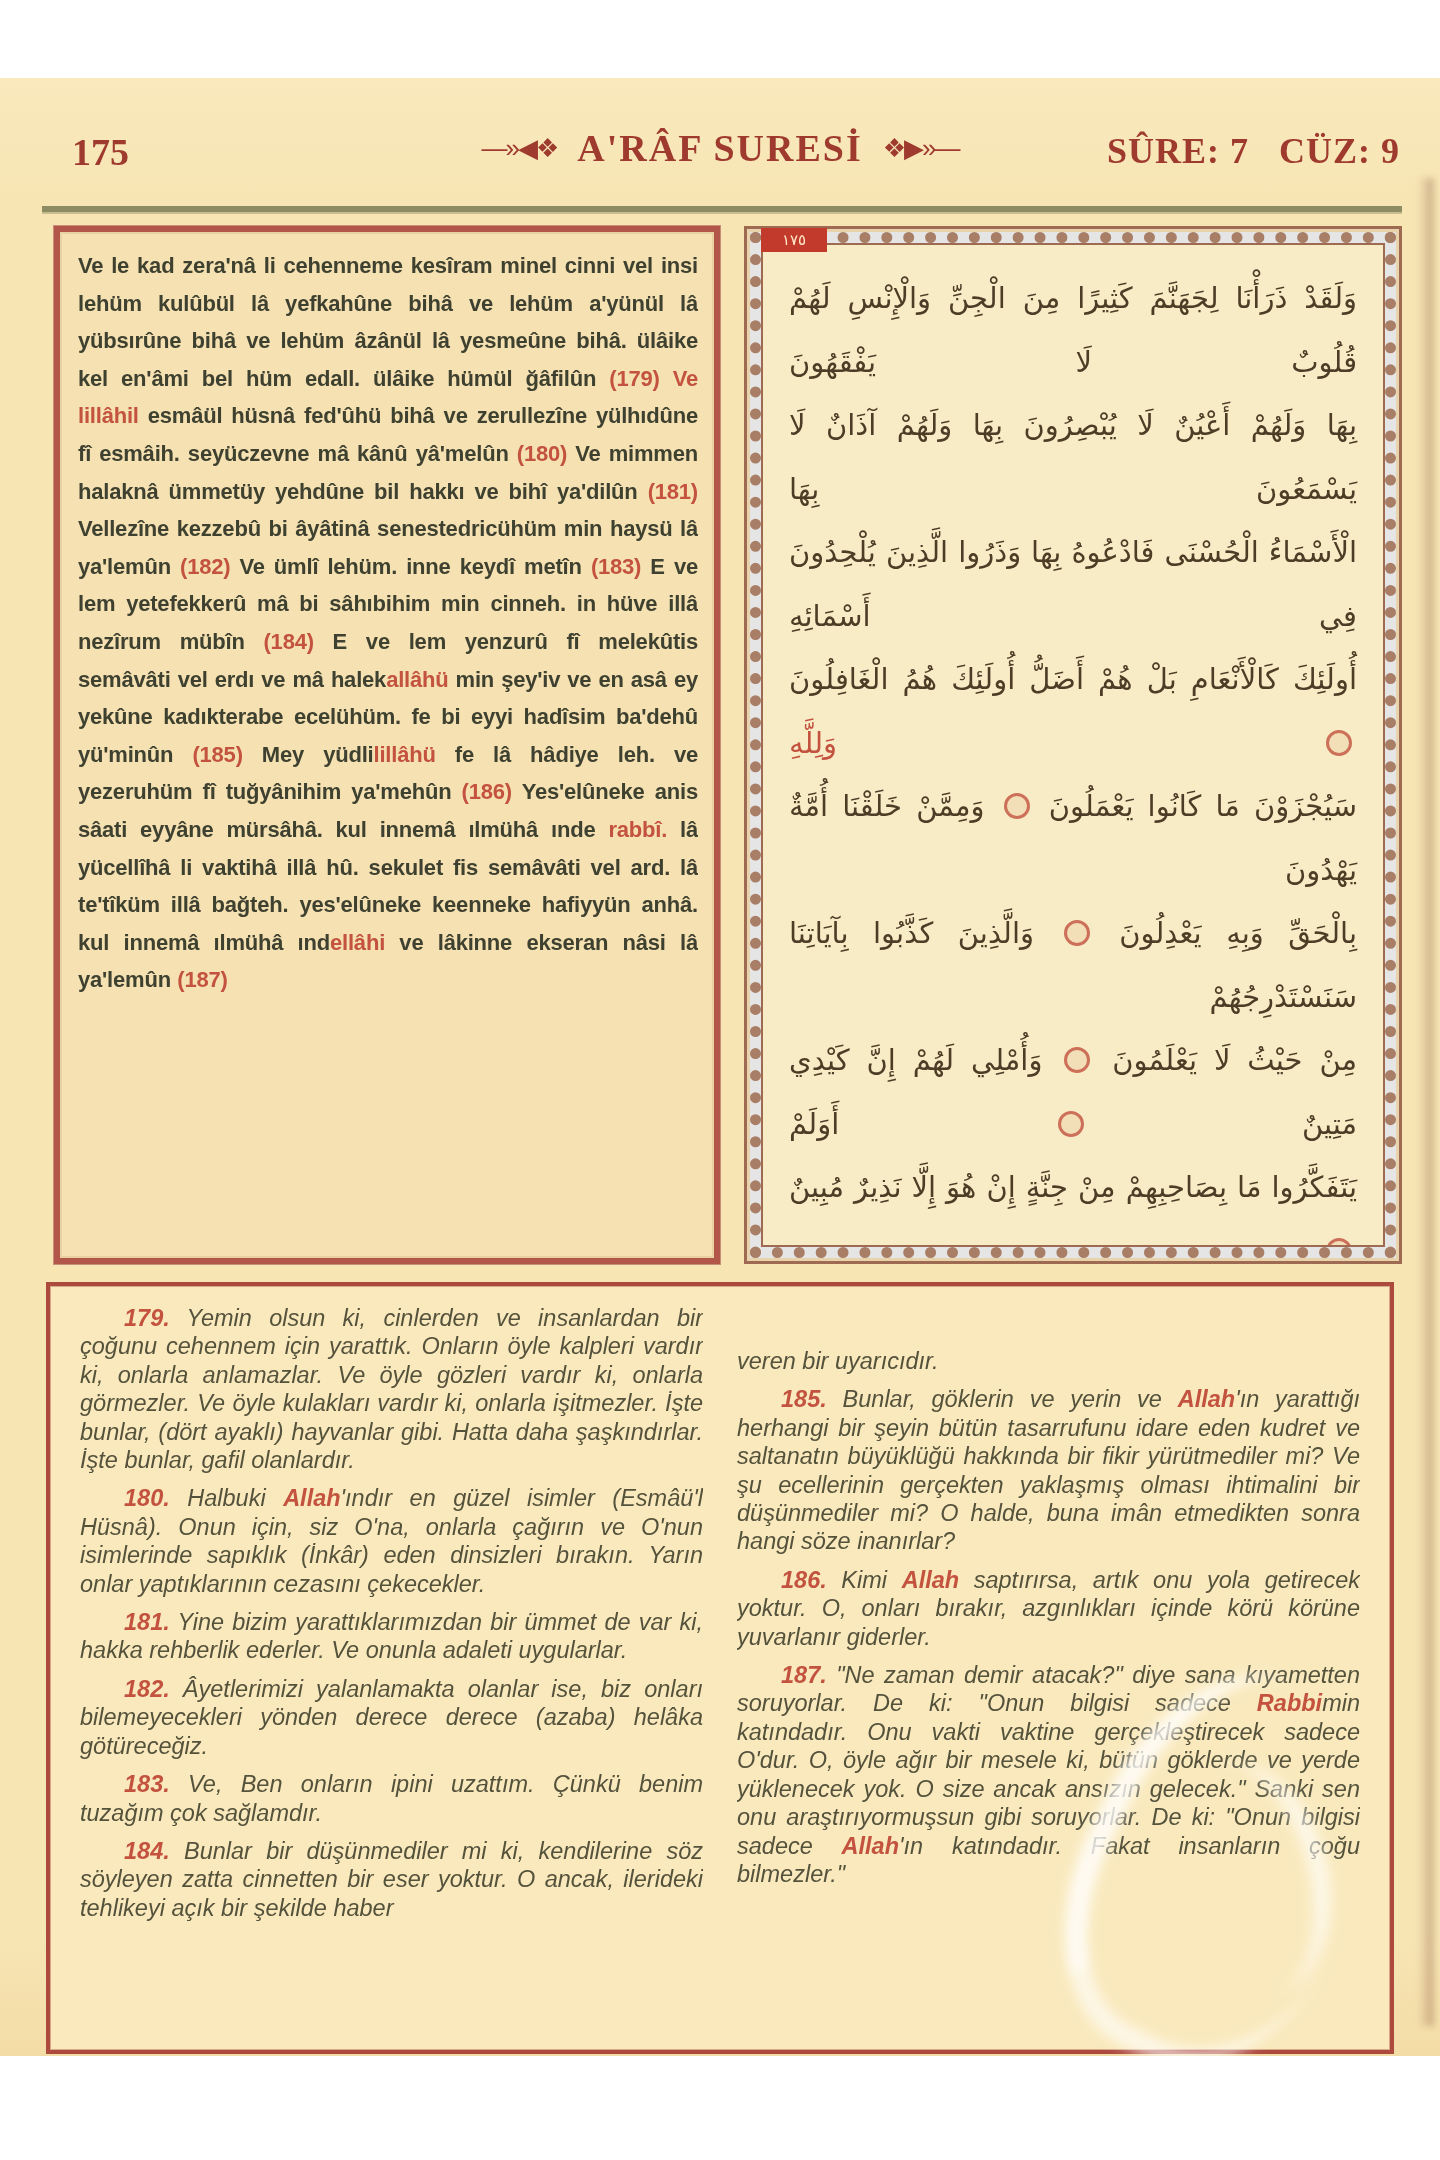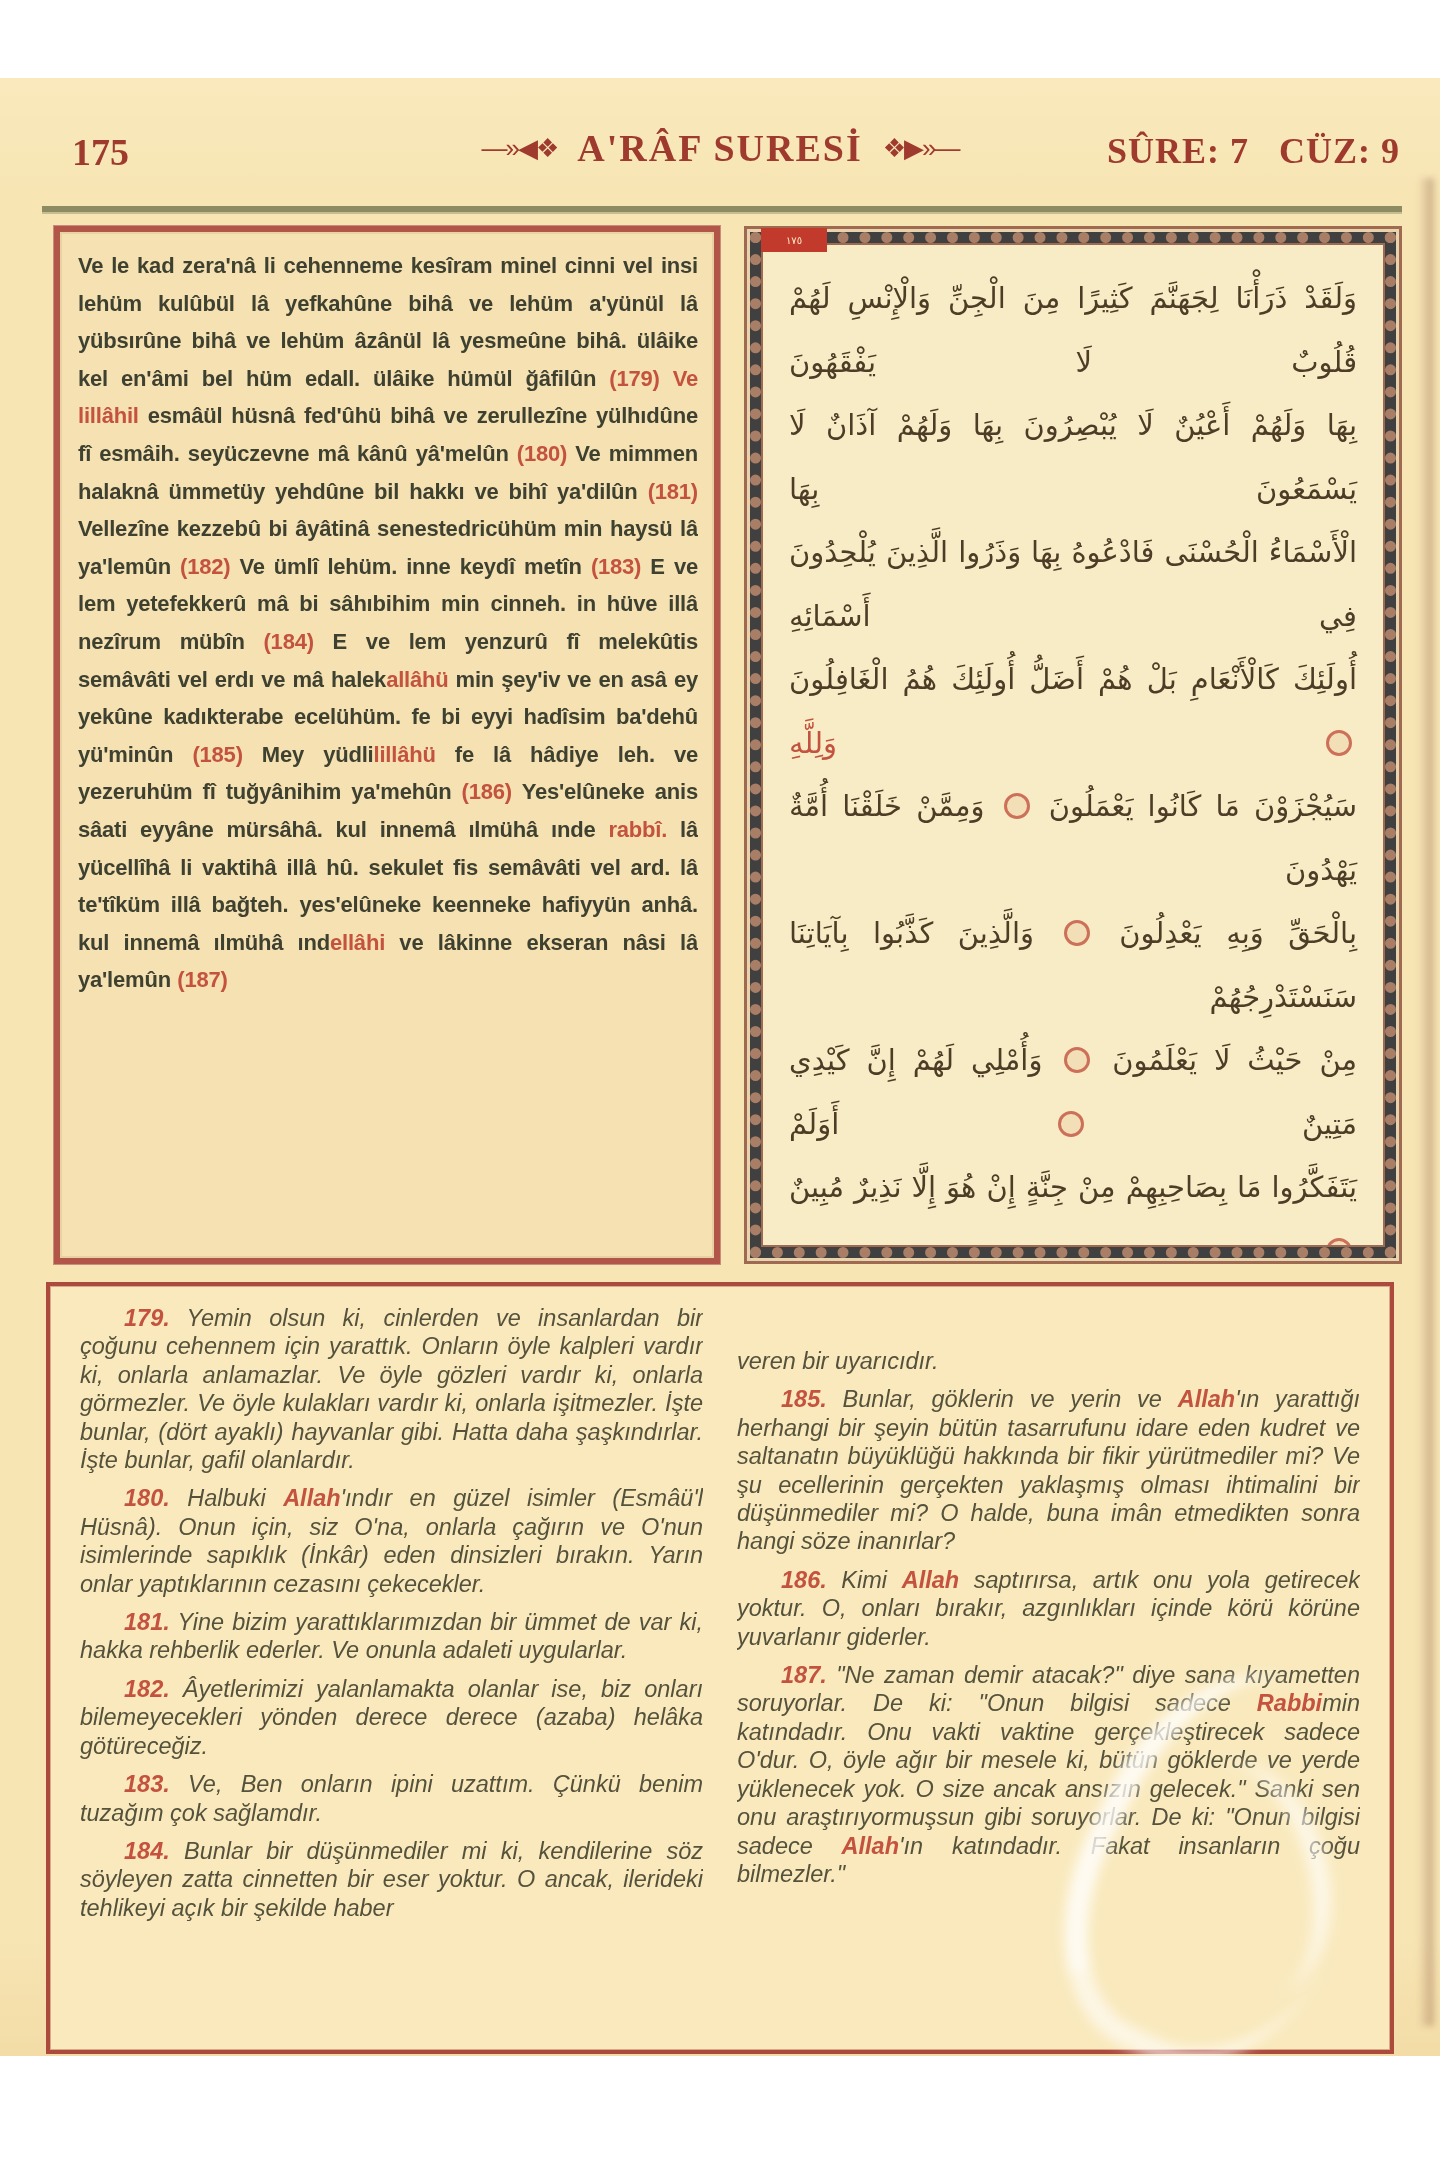--- a/index.html
+++ b/index.html
@@ -31,25 +31,25 @@
                 box-shadow:inset 0 0 0 2px #e9d2a2, 0 0 0 1px #c98d79;
                 background:var(--boxcream);padding:15px 16px 8px 18px;}
   .translit-text{font-size:22px;line-height:37.6px;font-weight:bold;color:var(--ink);
                  text-align:justify;letter-spacing:-0.2px;word-spacing:0.5px;
                  height:100%;overflow:hidden;}
   .seg-r{color:var(--accent);}
   .seg-d,.seg-a{color:inherit;}
   
   .arabic-frame{position:absolute;left:744px;top:148px;width:658px;height:1038px;
                 box-sizing:border-box;border:3px solid var(--frameline);background:#e9d3ac;padding:3px;}
-  .bead{height:100%;box-sizing:border-box;border:11px dotted var(--bead);background:#404040;}
+  .bead{height:100%;box-sizing:border-box;border:11px dotted var(--bead);background:#e5e5e5;}
   .arabic-inner{height:100%;box-sizing:border-box;border:2px solid var(--frameline);
                 background:var(--arabicbg);padding:22px 26px 10px 26px;overflow:hidden;}
   .arabic-tab{position:absolute;left:14px;top:-1px;width:66px;height:24px;background:var(--tabred);
-              color:#ffe9c9;font-size:10px;display:flex;align-items:center;justify-content:center;
+              color:#ffe9c9;font-size:15px;display:flex;align-items:center;justify-content:center;
               font-family:"DejaVu Sans",sans-serif;}
   .arabic-line{direction:rtl;text-align:justify;text-align-last:justify;
                font-family:"DejaVu Sans",sans-serif;font-size:29px;line-height:63.5px;
                color:var(--aink);white-space:normal;}
   .seg-m{display:inline-block;width:20px;height:20px;border:3px solid var(--accent);
          border-radius:50%;background:#f3ddb4;vertical-align:-3px;margin:0 5px;opacity:.8;}
   
   .translation-box{position:absolute;left:46px;top:1204px;width:1348px;height:772px;
                    box-sizing:border-box;border:4px solid #ad4a3e;background:#f9e9bd;
                    box-shadow:inset 0 0 0 1px #d9a98c;padding:18px 30px 14px 30px;}

